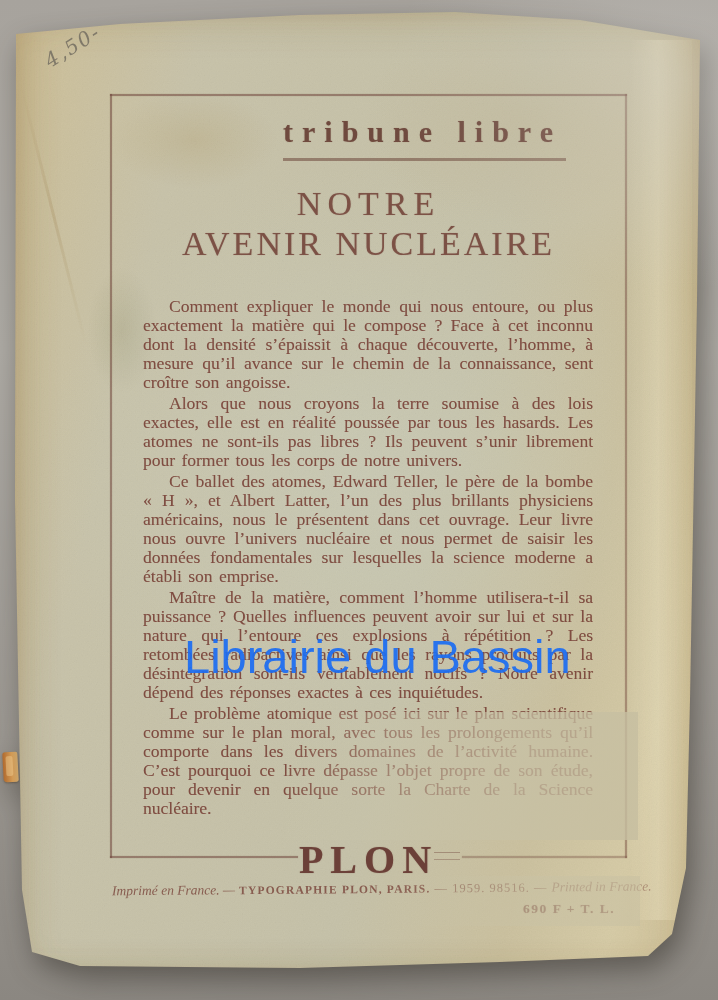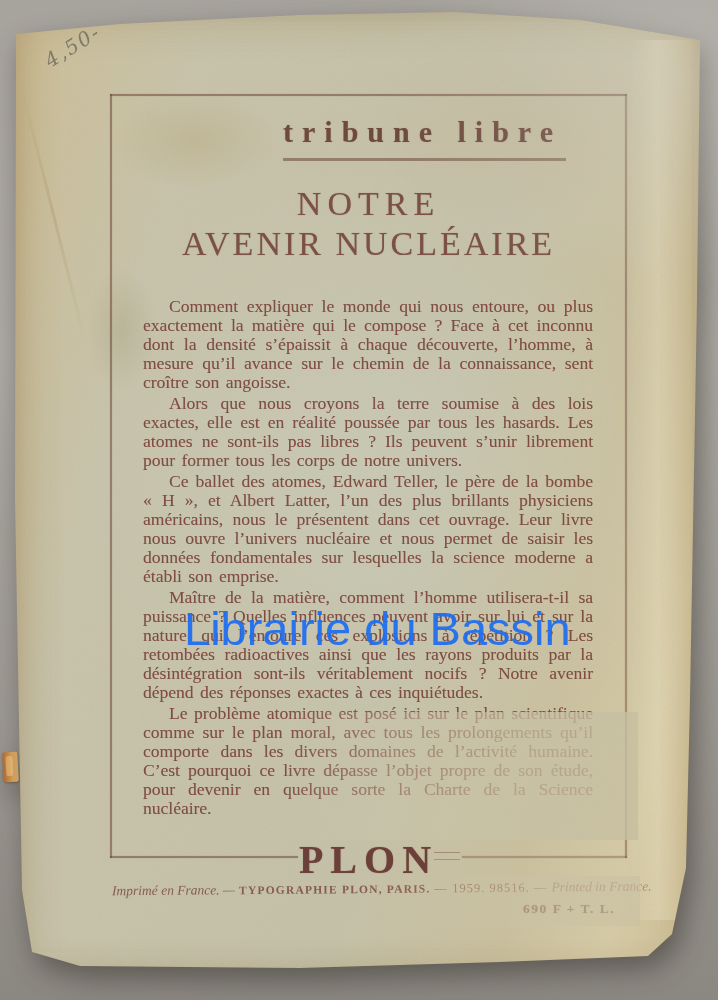--- a/index.html
+++ b/index.html
@@ -113,21 +113,21 @@
   
   .tab1{
     position:absolute;left:3px;top:752px;width:15px;height:30px;z-index:4;
     background:linear-gradient(90deg,#b06a2e,#d29a55 60%,#caa368);
     border-radius:3px 2px 2px 4px;transform:rotate(-3deg);
     box-shadow:0 1px 2px rgba(60,40,20,.4);
   }
   .tab1::after{content:"";position:absolute;left:3px;top:4px;width:7px;height:20px;background:rgba(235,200,140,.5);border-radius:2px;}
   
   .watermark{
-    position:absolute;left:184px;top:601px;z-index:50;
+    position:absolute;left:184px;top:629px;z-index:50;
     font-family:"Liberation Sans",sans-serif;font-size:47px;font-weight:400;
     white-space:nowrap;opacity:.93;letter-spacing:0;
   }
 </style>
 </head>
 <body>
 
 <div class="scene">
   <div class="book-wrap">
     <div class="book">

